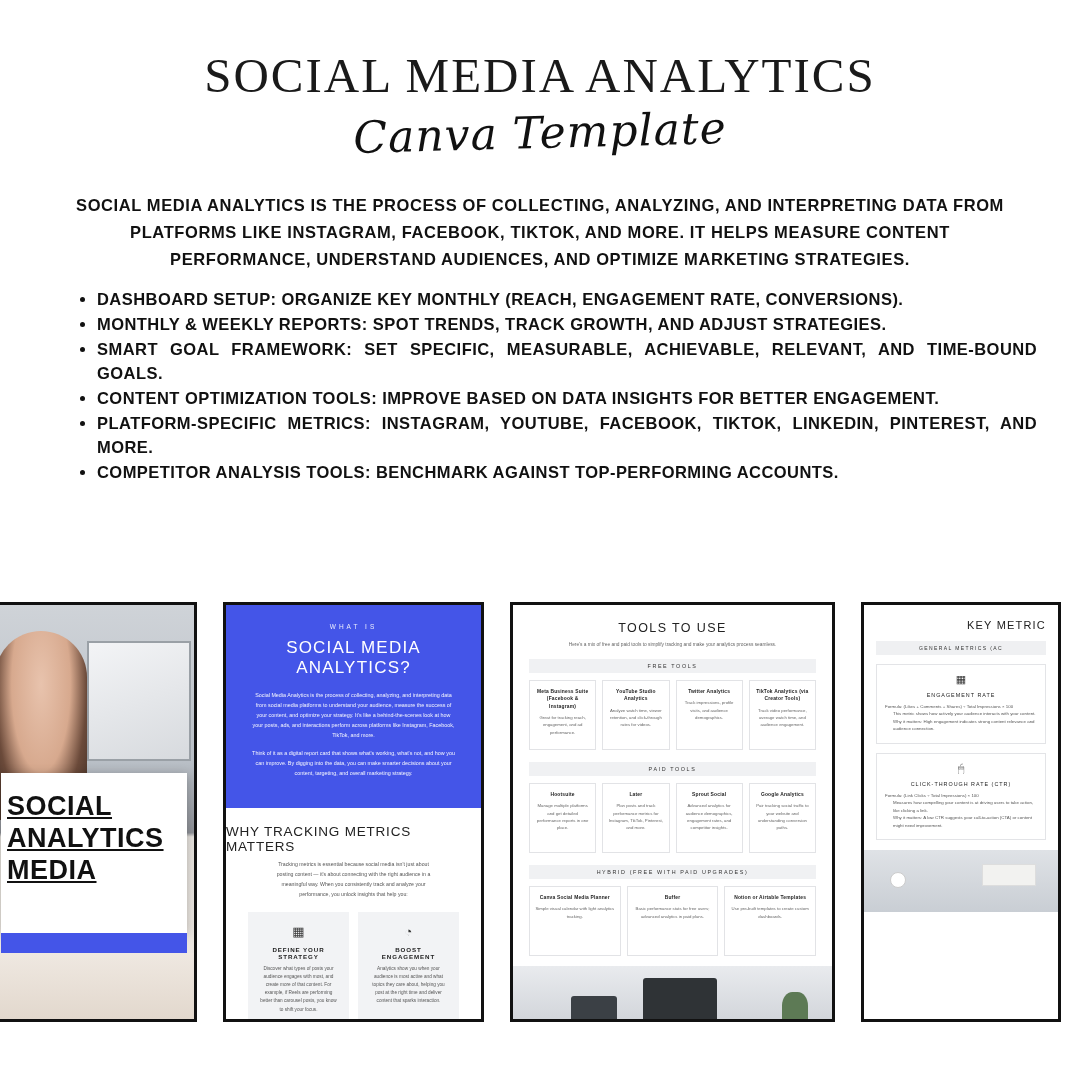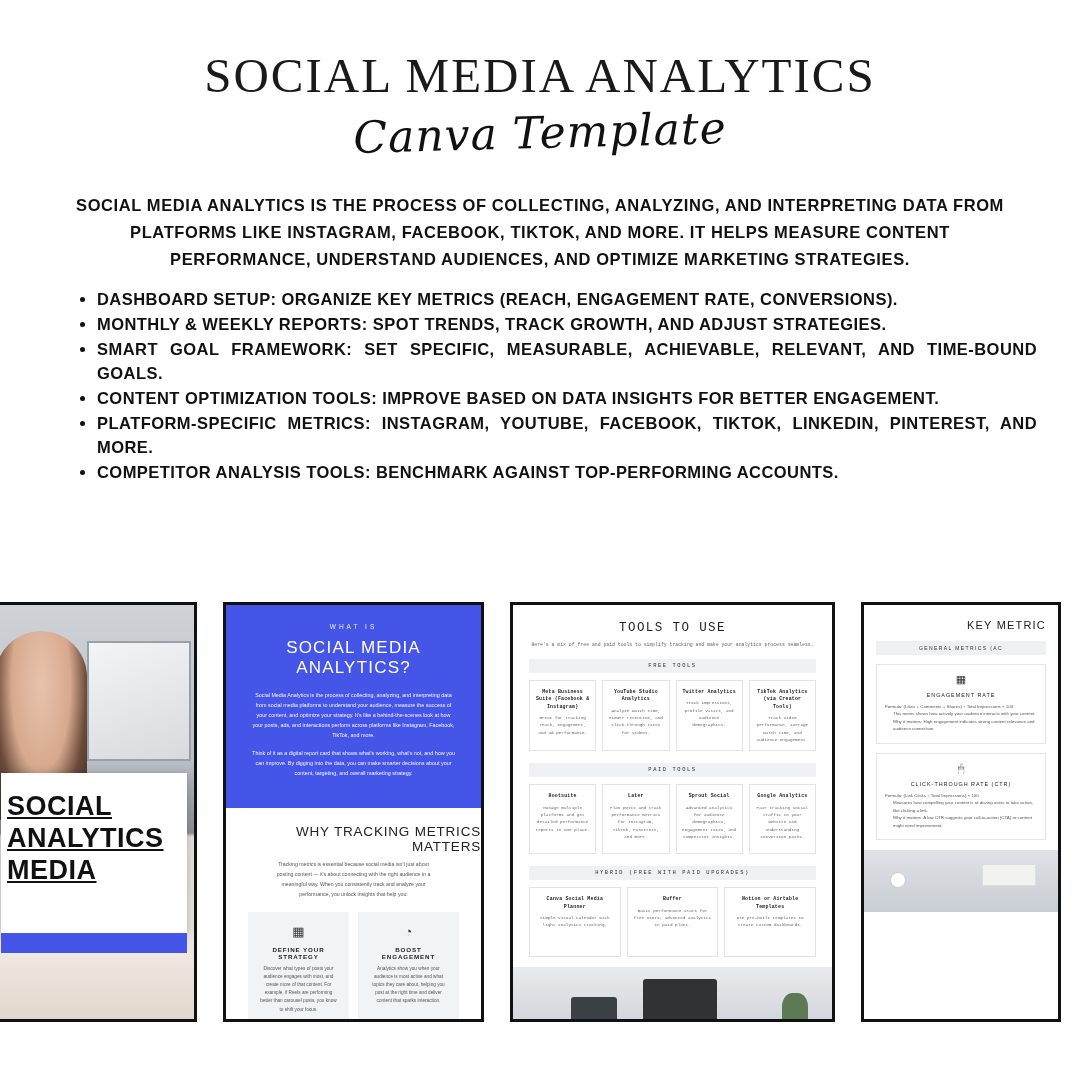--- a/index.html
+++ b/index.html
@@ -82,21 +82,21 @@
   }
   .card {
     border: 3px solid #111;
     background: #fff;
     overflow: hidden;
     position: relative;
     flex: 0 0 auto;
   }
   .card1 { width: 205px; height: 420px; margin-left: -8px; }
   .card2 { width: 261px; height: 420px; }
-  .card3 { width: 325px; height: 420px; font-family: Liberation Mono, monospace; }
+  .card3 { width: 325px; height: 420px; }
   .card4 { width: 200px; height: 420px; }
 
   
   .photo-bg {
     position: absolute; inset: 0;
     background:
       linear-gradient(180deg,#cfd3d8 0%, #b9bfc6 38%, #8e9197 55%, #e6e2dd 56%, #efe9e2 100%);
   }
   .photo-person {
     position: absolute; left: 0; top: 26px; width: 92px; height: 190px;
@@ -133,21 +133,21 @@
   }
 
   
   .c2-top {
     background: #4455e8; color: #fff; padding: 18px 26px 22px 26px;
   }
   .c2-eyebrow { font-size: 6.5px; letter-spacing: 3px; text-align: center; opacity: .9; }
   .c2-title { font-size: 17px; letter-spacing: 1.2px; text-align: center; margin-top: 8px; font-family:"Liberation Sans",sans-serif; }
   .c2-body { font-size: 5.4px; line-height: 1.85; text-align: center; margin-top: 12px; opacity: .95; }
   .c2-body p { margin-bottom: 8px; }
-  .c2-sec-title { text-align: right; font-size: 13.5px; letter-spacing: .8px; color: #222; margin: 16px 0 6px; }
+  .c2-sec-title { text-align: left; font-size: 13.5px; letter-spacing: .8px; color: #222; margin: 16px 0 6px; }
   .c2-sec-sub { text-align: center; font-size: 5.2px; line-height: 1.9; color: #555; padding: 0 46px; }
   .c2-grid { display: grid; grid-template-columns: 1fr 1fr; gap: 9px; padding: 12px 22px 16px; }
   .c2-cell { background: #f2f3f5; padding: 12px 10px; text-align: center; min-height: 84px; }
   .c2-ico { font-size: 13px; color: #3a3a3a; }
   .c2-cell h4 { font-size: 6.2px; letter-spacing: .9px; margin: 7px 0 5px; color: #222; }
   .c2-cell p { font-size: 4.7px; line-height: 1.75; color: #555; }
 
   
   .c3 { padding: 16px 16px 0; }
   .c3-title { text-align: center; font-size: 12.5px; letter-spacing: 1.4px; color: #222; }
@@ -180,21 +180,21 @@
 <body>
 
 <div class="page">
 
   <h1 class="title-main">SOCIAL MEDIA ANALYTICS</h1>
   <div class="title-script">Canva Template</div>
 
   <p class="intro">SOCIAL MEDIA ANALYTICS IS THE PROCESS OF COLLECTING, ANALYZING, AND INTERPRETING DATA FROM PLATFORMS LIKE INSTAGRAM, FACEBOOK, TIKTOK, AND MORE. IT HELPS MEASURE CONTENT PERFORMANCE, UNDERSTAND AUDIENCES, AND OPTIMIZE MARKETING STRATEGIES.</p>
 
   <ul class="bullets">
-    <li>DASHBOARD SETUP: ORGANIZE KEY METRICS (REACH, ENGAGEMENT RATE, CONVERSIONS).</li>
+    <li>DASHBOARD SETUP: ORGANIZE KEY MONTHLY (REACH, ENGAGEMENT RATE, CONVERSIONS).</li>
     <li>MONTHLY &amp; WEEKLY REPORTS: SPOT TRENDS, TRACK GROWTH, AND ADJUST STRATEGIES.</li>
     <li class="justify-wide">SMART GOAL FRAMEWORK: SET SPECIFIC, MEASURABLE, ACHIEVABLE, RELEVANT, AND TIME-BOUND GOALS.</li>
     <li>CONTENT OPTIMIZATION TOOLS: IMPROVE BASED ON DATA INSIGHTS FOR BETTER ENGAGEMENT.</li>
     <li class="justify-wide">PLATFORM-SPECIFIC METRICS: INSTAGRAM, YOUTUBE, FACEBOOK, TIKTOK, LINKEDIN, PINTEREST, AND MORE.</li>
     <li>COMPETITOR ANALYSIS TOOLS: BENCHMARK AGAINST TOP-PERFORMING ACCOUNTS.</li>
   </ul>
 
   <div class="strip">
 
     <div class="card card1">

